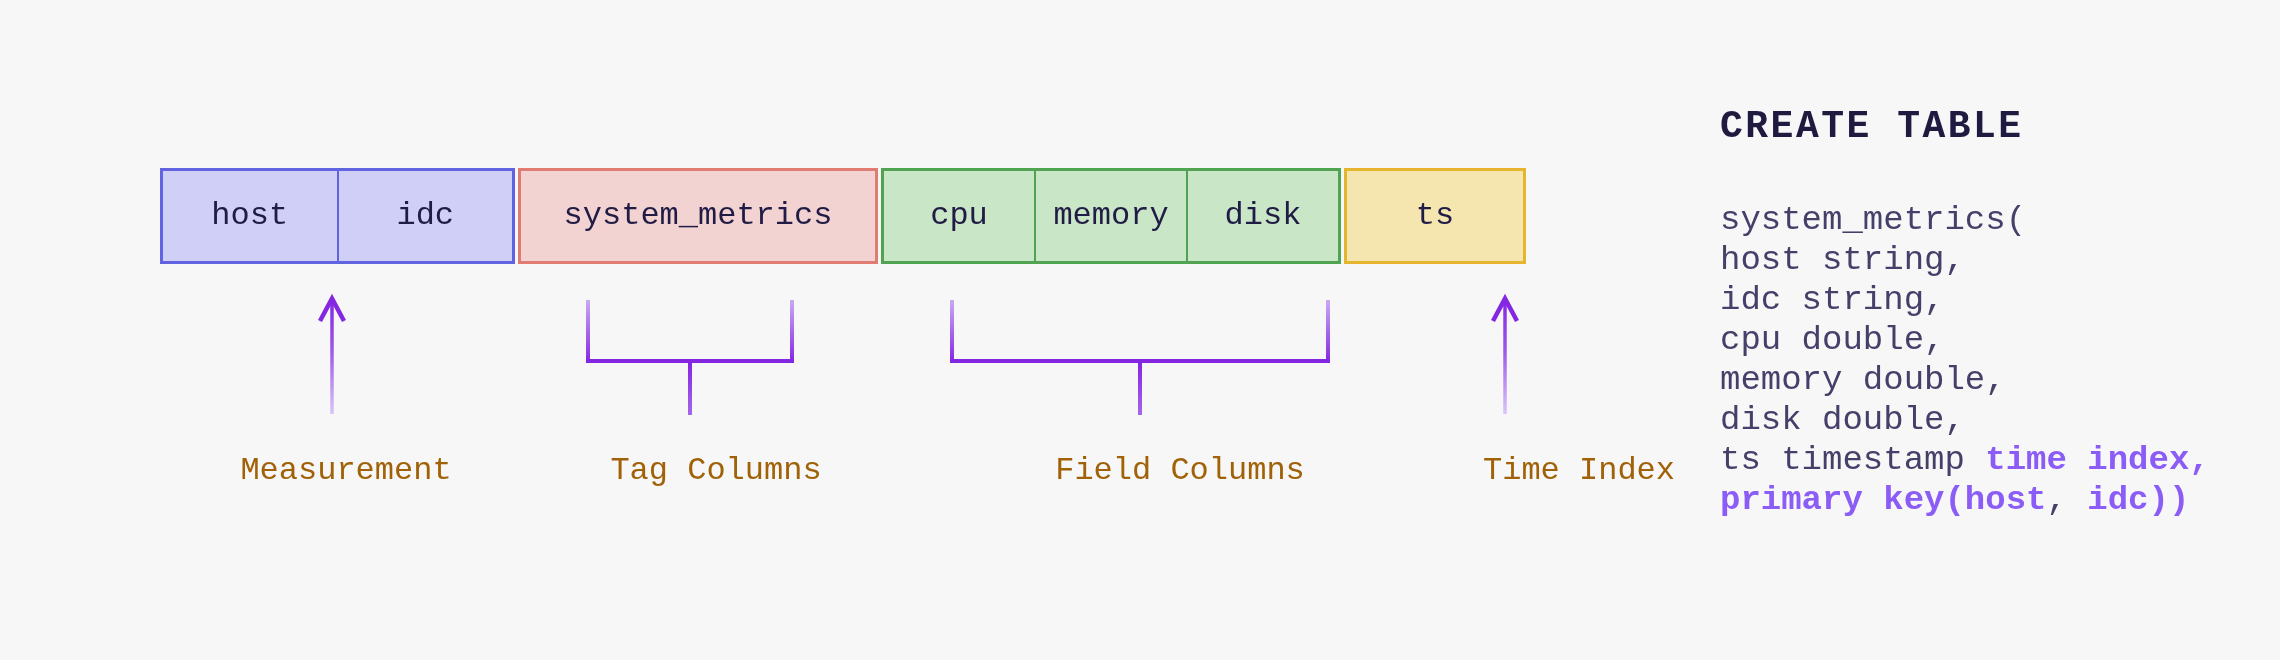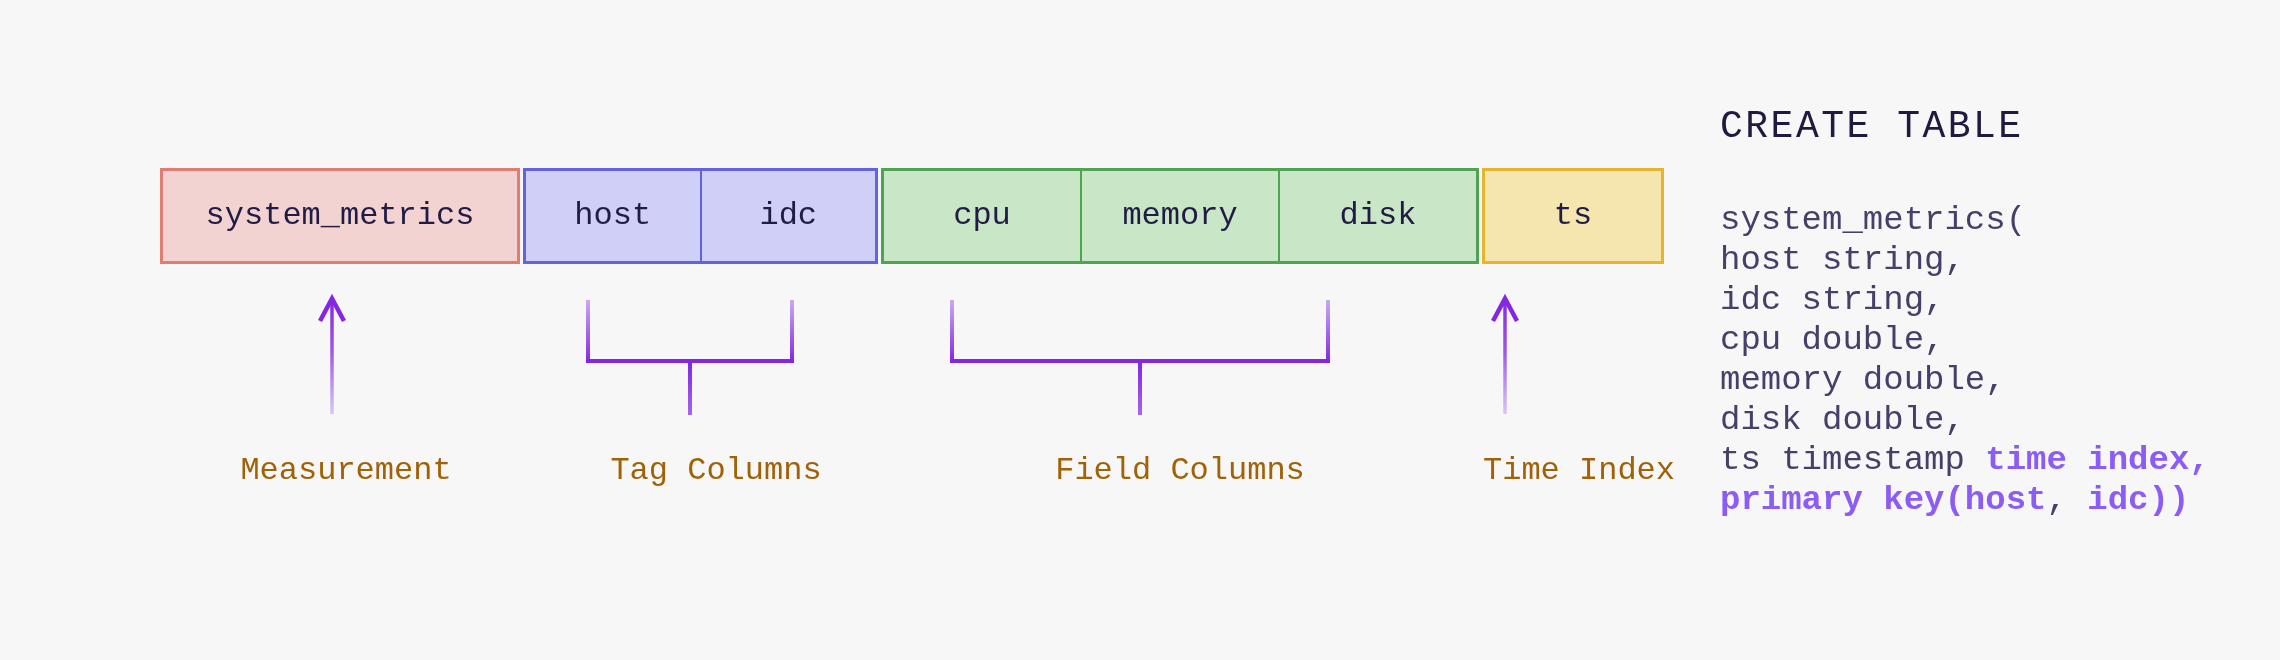--- a/index.html
+++ b/index.html
@@ -15,64 +15,64 @@
   .band{
     position:absolute;left:160px;top:168px;
     display:flex;gap:3px;height:96px;
   }
   .section{
     display:flex;box-sizing:border-box;height:96px;
     border:3px solid;
   }
   .sec-measurement{width:360px;background:#f3d3d1;border-color:#df7d72;}
   .sec-tag{width:355px;background:#cfcff8;border-color:#6263e0;}
-  .sec-field{width:598px;background:#c9e6c6;border-color:#4fa351;align-items:center;}
+  .sec-field{width:460px;background:#c9e6c6;border-color:#4fa351;align-items:center;}
   .sec-time{width:182px;background:#f5e6b0;border-color:#e6b52f;}
   .cell{
     flex:1;display:flex;align-items:center;justify-content:center;
     font-size:32px;line-height:1;white-space:nowrap;
   }
   .vdiv{width:2px;height:100%;}
   .vdiv-tag{background:#6263e0;}
   .vdiv-field{background:#4fa351;}
   
   .overlay{position:absolute;left:0;top:0;pointer-events:none;}
   
   .anno-label{
     position:absolute;top:452px;
     transform:translateX(-50%);
     font-size:32px;line-height:38px;white-space:nowrap;
     color:#a16207;
   }
   
   .sql{position:absolute;left:1720px;top:104px;}
   .sql-title{
-    font-size:38px;font-weight:normal;letter-spacing:2.5px;
+    font-size:38px;font-weight:bold;letter-spacing:2.5px;
     line-height:46px;color:#1f1a40;white-space:nowrap;
   }
   .sql-body{margin-top:50px;}
   .sql-line{
     font-size:34px;line-height:40px;white-space:pre;
     color:#454069;
   }
   .sql-line .b{font-weight:bold;color:#8b5cf6;}
 </style>
 </head>
 <body>
 
 <div class="canvas">
 
   <div class="band">
-    <div class="section sec-measurement">
-      <div class="cell">system_metrics</div>
-    </div>
     <div class="section sec-tag">
       <div class="cell">host</div>
       <div class="vdiv vdiv-tag"></div>
       <div class="cell">idc</div>
+    </div>
+    <div class="section sec-measurement">
+      <div class="cell">system_metrics</div>
     </div>
     <div class="section sec-field">
       <div class="cell">cpu</div>
       <div class="vdiv vdiv-field"></div>
       <div class="cell">memory</div>
       <div class="vdiv vdiv-field"></div>
       <div class="cell">disk</div>
     </div>
     <div class="section sec-time">
       <div class="cell">ts</div>

